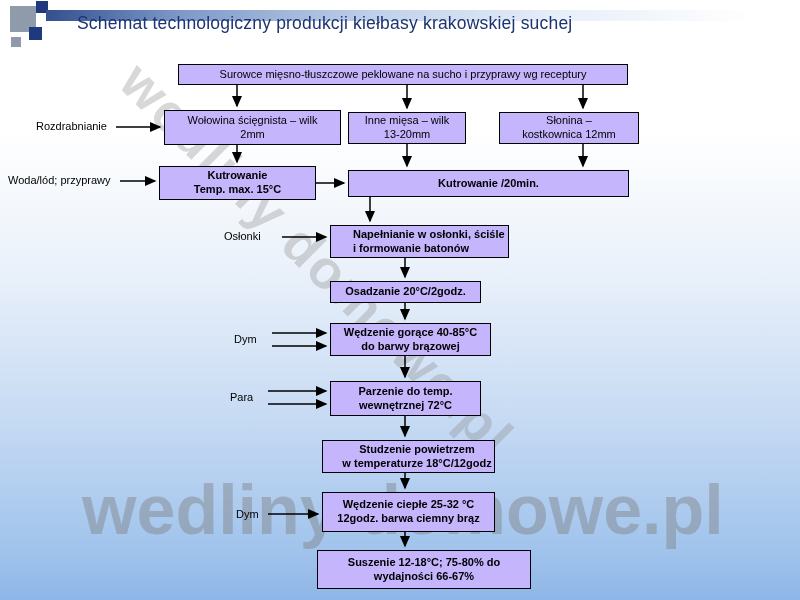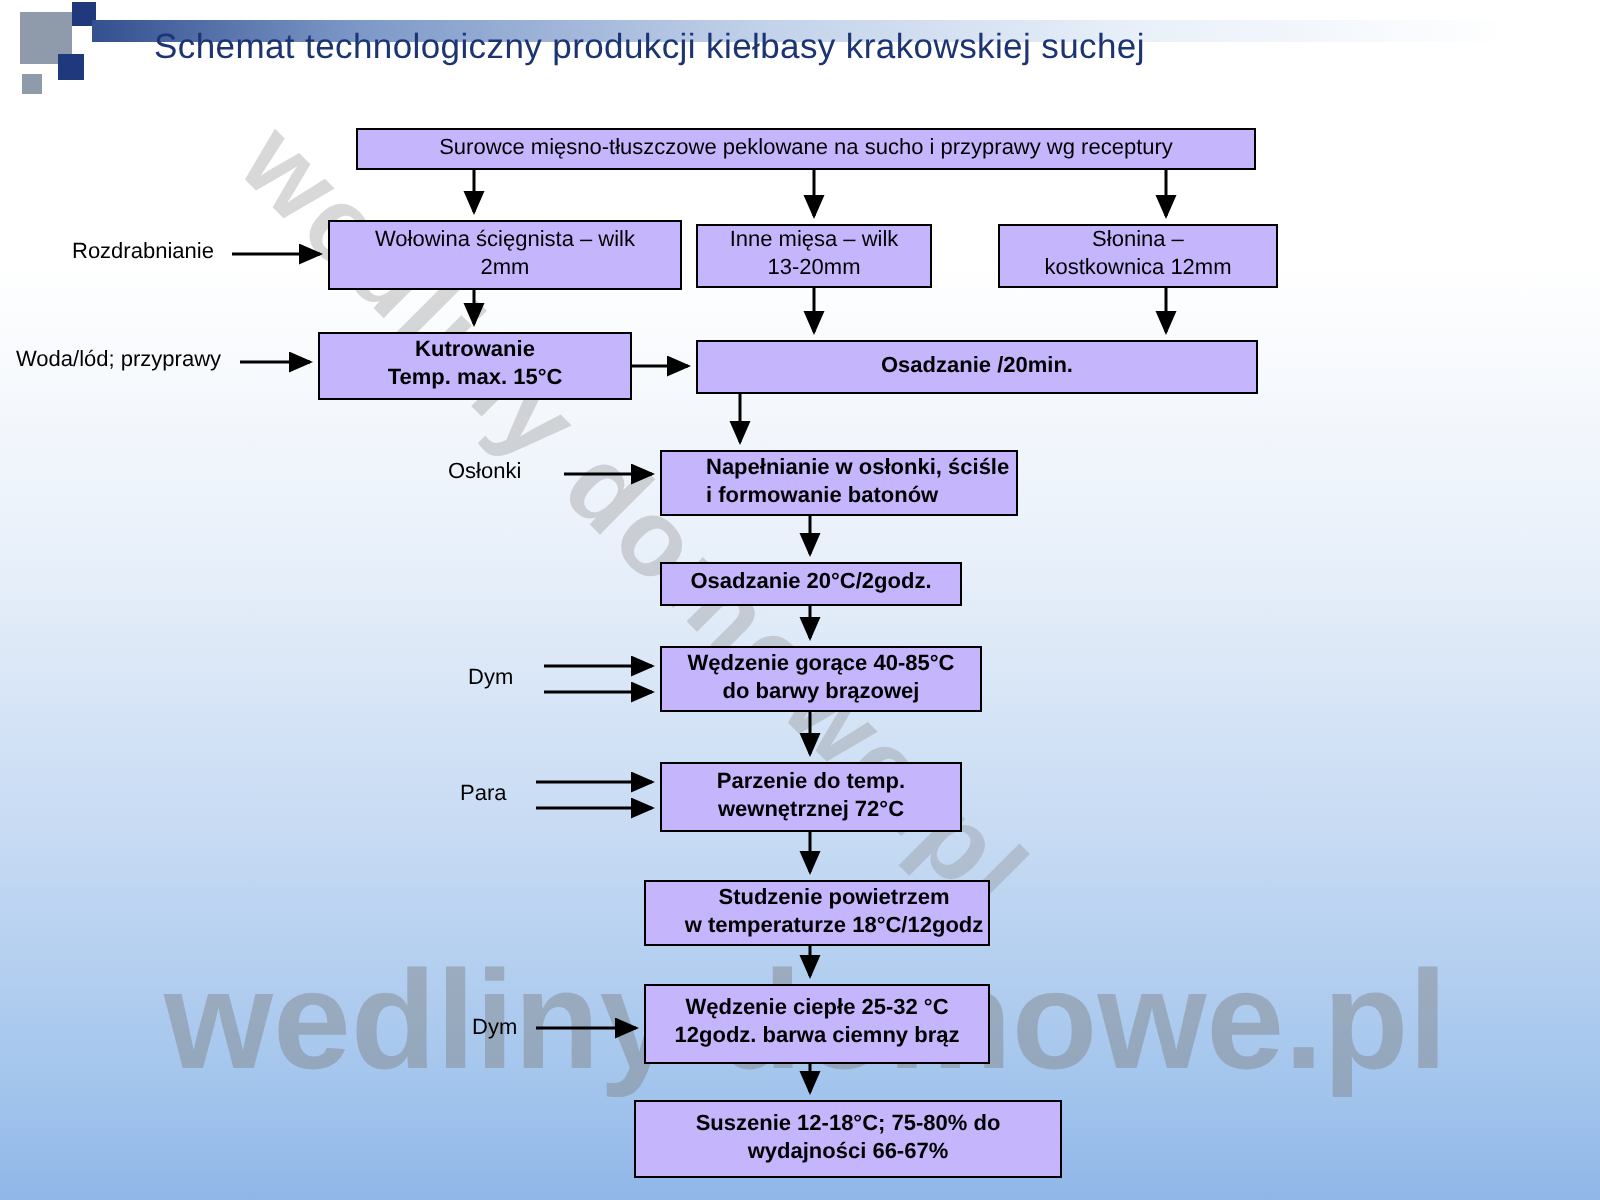--- a/index.html
+++ b/index.html
@@ -88,21 +88,21 @@
 
 <div class="box" style="left:178px; top:64px;  width:450px; height:21px;">Surowce mięsno-tłuszczowe peklowane na sucho i przyprawy wg receptury</div>
 <div class="box" style="left:164px; top:110px; width:177px; height:35px;">Wołowina ścięgnista –  wilk
 2mm</div>
 <div class="box" style="left:348px; top:112px; width:118px; height:32px;">Inne mięsa – wilk
 13-20mm</div>
 <div class="box" style="left:499px; top:112px; width:140px; height:32px;">Słonina –
 kostkownica 12mm</div>
 <div class="box bold" style="left:159px; top:166px; width:157px; height:34px;">Kutrowanie
 Temp. max.  15°C</div>
-<div class="box bold" style="left:348px; top:170px; width:281px; height:27px;">Osadzanie /20min.</div>
+<div class="box bold" style="left:348px; top:170px; width:281px; height:27px;">Kutrowanie /20min.</div>
 <div class="box bold left" style="left:330px; top:225px; width:179px; height:33px;">Napełnianie w osłonki, ściśle
 i formowanie batonów</div>
 <div class="box bold" style="left:330px; top:281px; width:151px; height:22px;">Osadzanie 20°C/2godz.</div>
 <div class="box bold" style="left:330px; top:323px; width:161px; height:33px;">Wędzenie gorące 40-85°C
 do barwy brązowej</div>
 <div class="box bold" style="left:330px; top:381px; width:151px; height:35px;">Parzenie do temp.
 wewnętrznej 72°C</div>
 <div class="box bold" style="left:322px; top:440px; width:173px; height:33px;padding-left:17px;">Studzenie powietrzem
 w temperaturze 18°C/12godz</div>
 <div class="box bold" style="left:322px; top:492px; width:173px; height:40px;">Wędzenie ciepłe 25-32 °C

